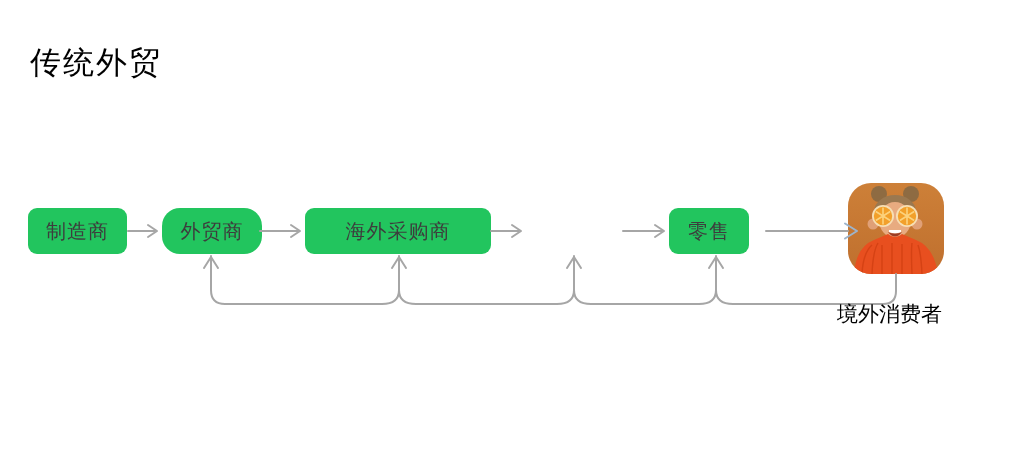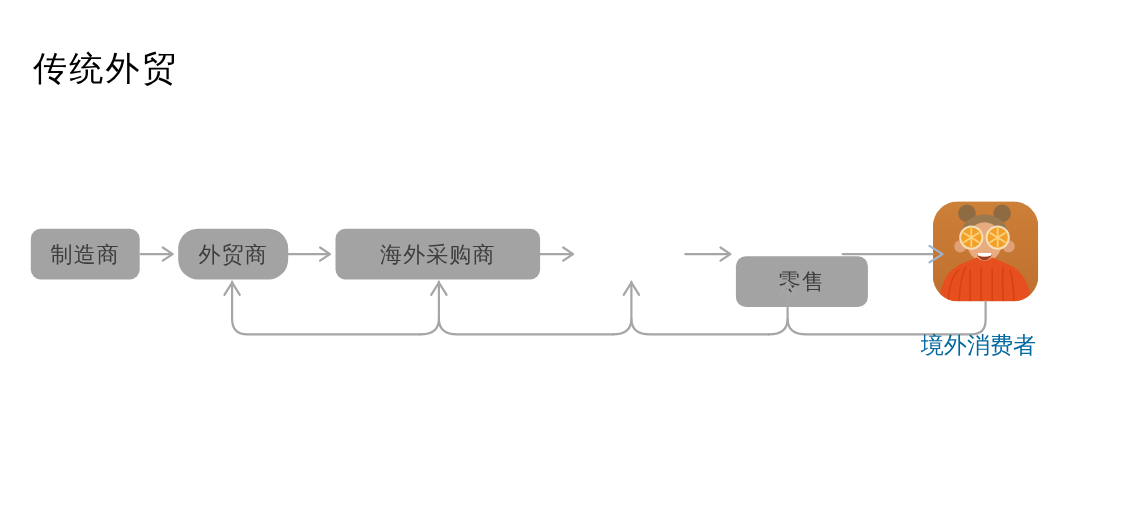--- a/index.html
+++ b/index.html
@@ -8,34 +8,34 @@
   #canvas { position: relative; width: 1024px; height: 463px; background: #ffffff; }
 
   .page-title {
     position: absolute; left: 30px; top: 42px;
     font-size: 31px; font-weight: 500; letter-spacing: 2px; color: #000000;
   }
 
   .annotation { position: absolute; color: #3d3d3d; white-space: nowrap; z-index: 3; }
   .annotation.top { left: 357px; top: 165px; font-size: 21px; }
   .annotation.bottom { left: 257px; top: 330px; font-size: 22px; }
-  .consumer-label { position: absolute; left: 837px; top: 300px; font-size: 21px; color: #0369a1; z-index: 3; white-space: nowrap; }
+  .consumer-label { position: absolute; left: 837px; top: 300px; font-size: 21px; color: #000000; z-index: 3; white-space: nowrap; }
 
   .flow-node {
     position: absolute; top: 208px; height: 46px;
-    background: #a3a3a3; border-radius: 9px;
+    background: #22c55e; border-radius: 9px;
     display: flex; align-items: center; justify-content: center;
     font-size: 20px; color: #3d3d3d; letter-spacing: 1px;
     z-index: 1; white-space: nowrap;
   }
   .node-0 { left: 28px;  width: 99px;  }
   .node-1 { left: 162px; width: 100px; border-radius: 18px;  }
   .node-2 { left: 305px; width: 186px; }
   .node-3 { left: 526px; width: 96px;  }
-  .node-4 { left: 669px; width: 120px; margin-top: 25px;  }
+  .node-4 { left: 669px; width: 80px;  }
 
   .consumer-photo {
     position: absolute; left: 848px; top: 183px; width: 96px; height: 91px;
     border-radius: 23px; overflow: hidden; z-index: 1;
   }
 
   #connector-layer {
     position: absolute; left: 0; top: 0; width: 1024px; height: 463px;
     z-index: 2; pointer-events: none;
   }

